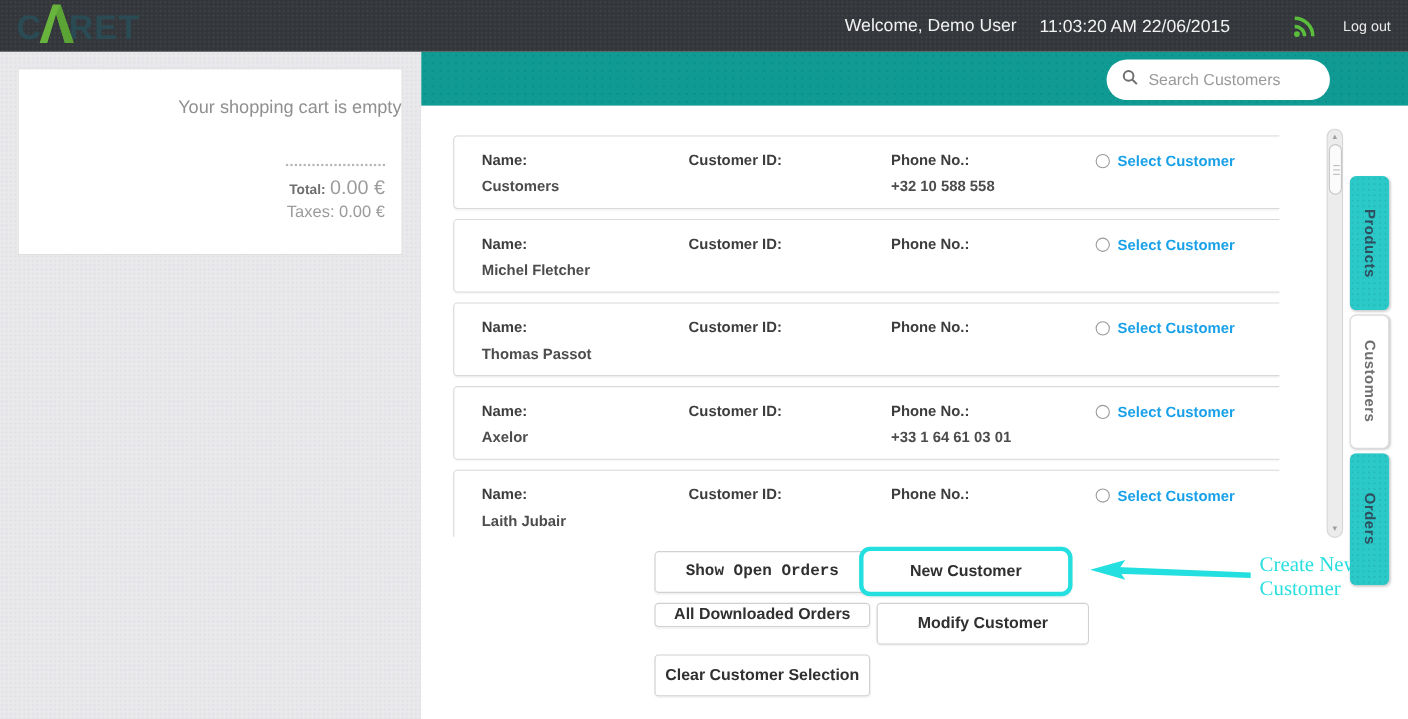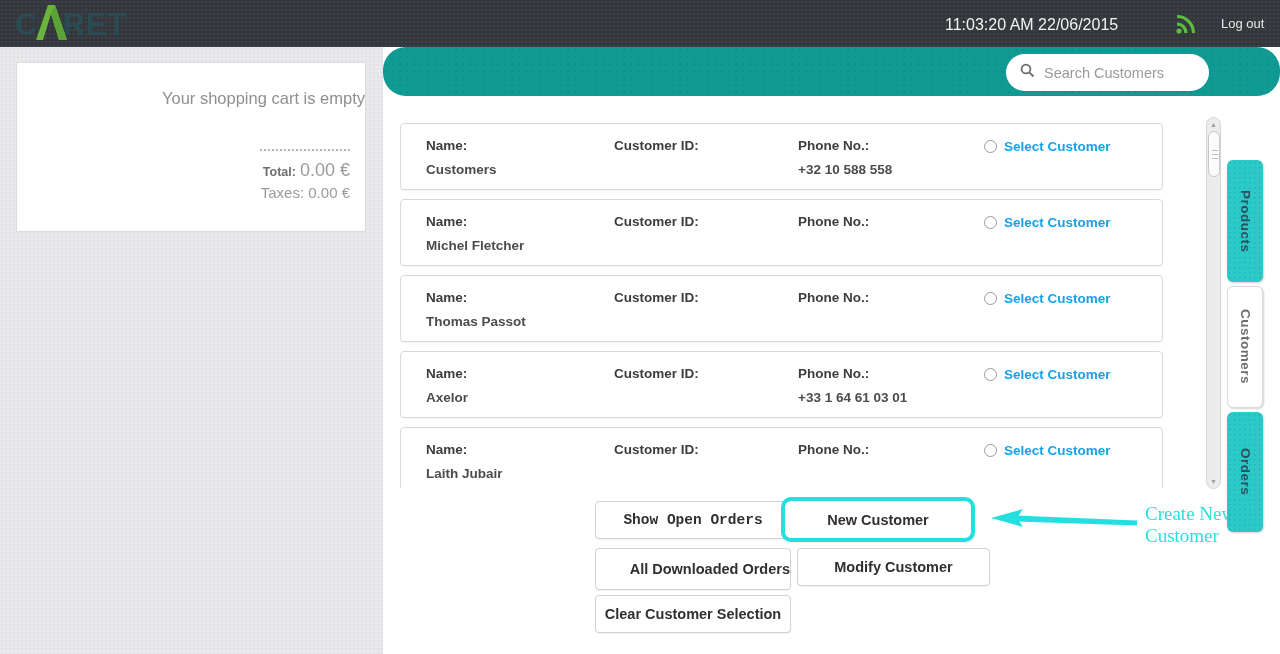--- a/index.html
+++ b/index.html
@@ -45,55 +45,55 @@
   .taxes-line { margin-top:3px; font-size:15px; color:#9b9b9b; }
 
   
   .main { position:absolute; left:383px; top:96px; width:897px; height:558px; background:#ffffff; }
   .teal-bar {
     position:absolute; left:383px; top:47px; width:897px; height:49px;
     background-color:#0f9a93;
     background-image:radial-gradient(rgba(0,60,60,0.12) 1px, transparent 1px);
     background-size:7px 7px;
     z-index:10;
-    border-radius:23px;
   }
   .search-pill {
     position:absolute; right:71px; top:7px; width:203px; height:37px;
     background:#ffffff; border-radius:19px; display:flex; align-items:center; padding-left:14px;
   }
   .search-pill input {
     border:none; outline:none; font-size:14.5px; color:#444; width:150px; margin-left:9px;
     font-family:"Liberation Sans", sans-serif; background:transparent;
   }
   .search-pill input::placeholder { color:#9a9a9a; }
 
   
   .rows-clip { position:absolute; left:17px; top:27px; width:763px; height:365px; overflow:hidden; }
   .cust-row {
     position:relative; width:763px; height:67px; margin-bottom:9px;
     background:#fff; border:1px solid #d9d9d9; border-radius:4px;
     box-shadow:0 1px 1px rgba(0,0,0,0.04);
+    margin-left:12px;
   }
   .col { position:absolute; top:14px; }
   .col-name { left:25px; } .col-id { left:213px; } .col-phone { left:397px; }
   .f-label { font-size:13.5px; font-weight:bold; color:#3d3d3d; }
   .f-value { font-size:13.5px; font-weight:bold; color:#4c4c4c; margin-top:9px; }
   .select-wrap { position:absolute; left:583px; top:15px; display:flex; align-items:center; cursor:pointer; }
   .radio { width:13px; height:13px; border:1px solid #9a9a9a; border-radius:50%; background:#fff; }
   .select-label { color:#18a0e8; font-size:13.5px; font-weight:bold; margin-left:7px; }
 
   
   .btn {
     position:absolute; background:#fff; border:1px solid #d2d0d0; border-radius:4px;
     font-family:"Liberation Sans", sans-serif; font-size:14.5px; font-weight:bold; color:#303030;
     cursor:pointer; box-shadow:0 1px 1px rgba(0,0,0,0.05); text-align:center;
   }
   .btn-open    { left:212px; top:405px; width:196px; height:38px;font-family:Liberation Mono, monospace; }
-  .btn-dl      { left:212px; top:452px; width:196px; height:42px;text-align:right; }
+  .btn-dl      { left:212px; top:452px; width:196px; height:22px; }
   .btn-clear   { left:212px; top:499px; width:196px; height:38px; }
   .btn-new     { left:398px; top:401px; width:194px; height:45px; border:4px solid #24dfdf; border-radius:10px; }
   .btn-modify  { left:414px; top:452px; width:193px; height:38px; }
 
   
   .annot-arrow { position:absolute; left:608px; top:412px; }
   .annot-text {
     position:absolute; left:762px; top:407px; width:150px;
     font-family:"Liberation Serif", serif; font-size:19px; color:#2adfdf; line-height:1.15;
   }
@@ -136,20 +136,21 @@
   <div class="logo">
     <span class="logo-c">C</span>
     <span class="logo-caret">
       <svg width="36" height="40" viewBox="0 0 36 40">
         <path d="M3 38 L15 3 L22 3 L34 38 L26 38 L18 12 L10 38 Z" fill="#68b43d"></path>
         <path d="M22 3 L34 38 L26 38 L18 12 Z" fill="#5aa334"></path>
       </svg>
     </span>
     <span class="logo-rest">RET</span>
   </div>
+  <div class="welcome">Welcome, Demo User</div>
   <div class="datetime">11:03:20 AM 22/06/2015</div>
   <div class="wifi">
     <svg width="22" height="22" viewBox="0 0 22 22">
       <circle cx="3" cy="19" r="2.6" fill="#5abe3c"></circle>
       <path d="M1 12 a9 9 0 0 1 9 9" stroke="#5abe3c" stroke-width="3.2" fill="none"></path>
       <path d="M1 4.5 a16.5 16.5 0 0 1 16.5 16.5" stroke="#5abe3c" stroke-width="3.2" fill="none"></path>
     </svg>
   </div>
   <div class="logout">Log out</div>
 </div>

